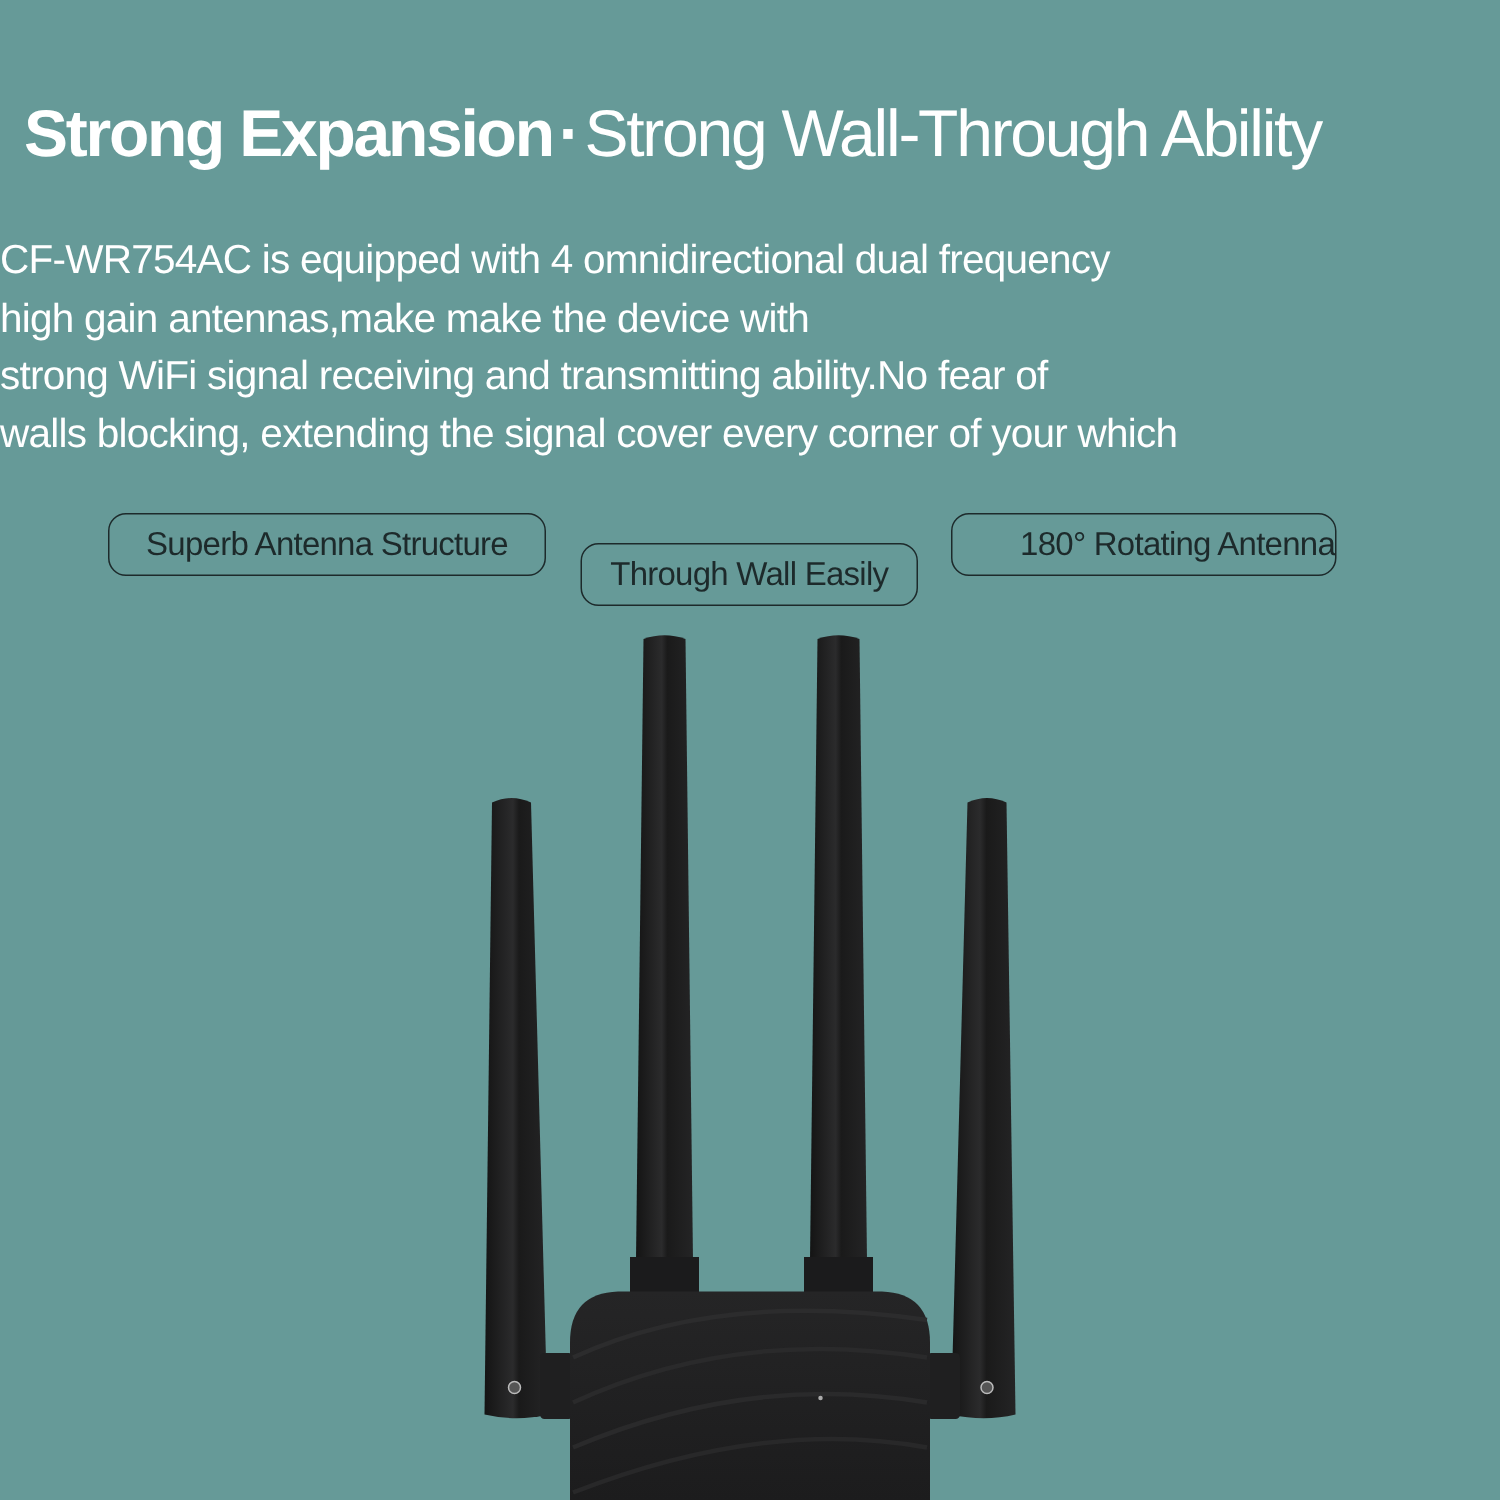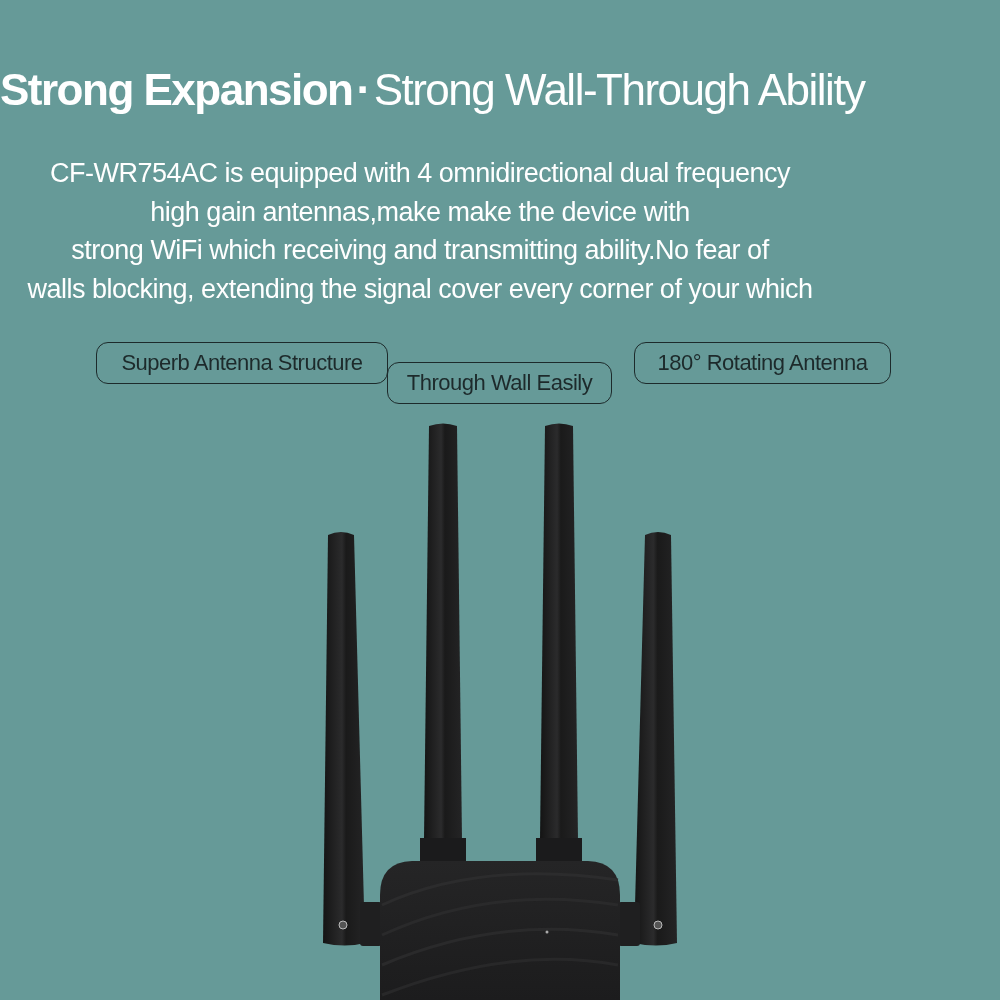--- a/index.html
+++ b/index.html
@@ -5,56 +5,56 @@
     html, body { margin: 0; padding: 0; }
     body {
       width: 1000px; height: 1000px; overflow: hidden;
       background: #669a98;
       font-family: "Liberation Sans", "DejaVu Sans", sans-serif;
       position: relative;
     }
     .headline {
       position: absolute; top: 62px; left: 0; width: 864px;
       text-align: center; color: #ffffff; font-size: 44px;
-      letter-spacing: -1.5px; line-height: 56px; white-space: nowrap;
+      letter-spacing: -1.5px; line-height: 56px; white-space: nowrap; padding-left: 16px;
     }
     .headline .bold { font-weight: bold; }
     .headline .sep { font-weight: bold; margin: 0 4px; }
     .headline .light { font-weight: normal; }
     .desc {
       position: absolute; top: 154px; left: 0; width: 840px;
-      text-align: center; color: #ffffff; font-size: 27px;
+      text-align: left; color: #ffffff; font-size: 27px;
       line-height: 38.5px; letter-spacing: -0.5px;
     }
     .desc div { white-space: nowrap; }
     .tags {
       position: absolute; top: 342px; left: 0; width: 1000px; height: 46px;
     }
     .tag {
       position: absolute; top: 0; height: 42px; box-sizing: border-box;
       border: 1.5px solid #1d2a2b; border-radius: 12px;
       color: #1d2a2b; font-size: 22px; line-height: 40px;
       text-align: center; white-space: nowrap; letter-spacing: -0.5px;
     }
-    .tag.t1 { left: 72px; width: 292px; margin-left: 24px; }
+    .tag.t1 { left: 72px; width: 292px; }
     .tag.t2 { left: 387px; width: 225px; margin-top: 20px; }
-    .tag.t3 { left: 634px; width: 257px; }
+    .tag.t3 { left: 634px; width: 257px; text-align: right; }
     .device { position: absolute; left: 0; top: 400px; width: 1000px; height: 600px; }
   </style>
 </head>
 <body>
 
 <div class="headline">
   <span class="bold">Strong Expansion</span><span class="sep">·</span><span class="light">Strong Wall-Through Ability</span>
 </div>
 
 <div class="desc">
   <div>CF-WR754AC is equipped with 4 omnidirectional dual frequency</div>
   <div>high gain antennas,make make the device with</div>
-  <div>strong WiFi which receiving and transmitting ability.No fear of</div>
+  <div>strong WiFi signal receiving and transmitting ability.No fear of</div>
   <div>walls blocking, extending the signal cover every corner of your which</div>
 </div>
 
 <div class="tags">
   <div class="tag t1">Superb Antenna Structure</div>
   <div class="tag t2">Through Wall Easily</div>
   <div class="tag t3">180° Rotating Antenna</div>
 </div>
 
 <svg class="device" viewBox="0 400 1000 600" xmlns="http://www.w3.org/2000/svg">

